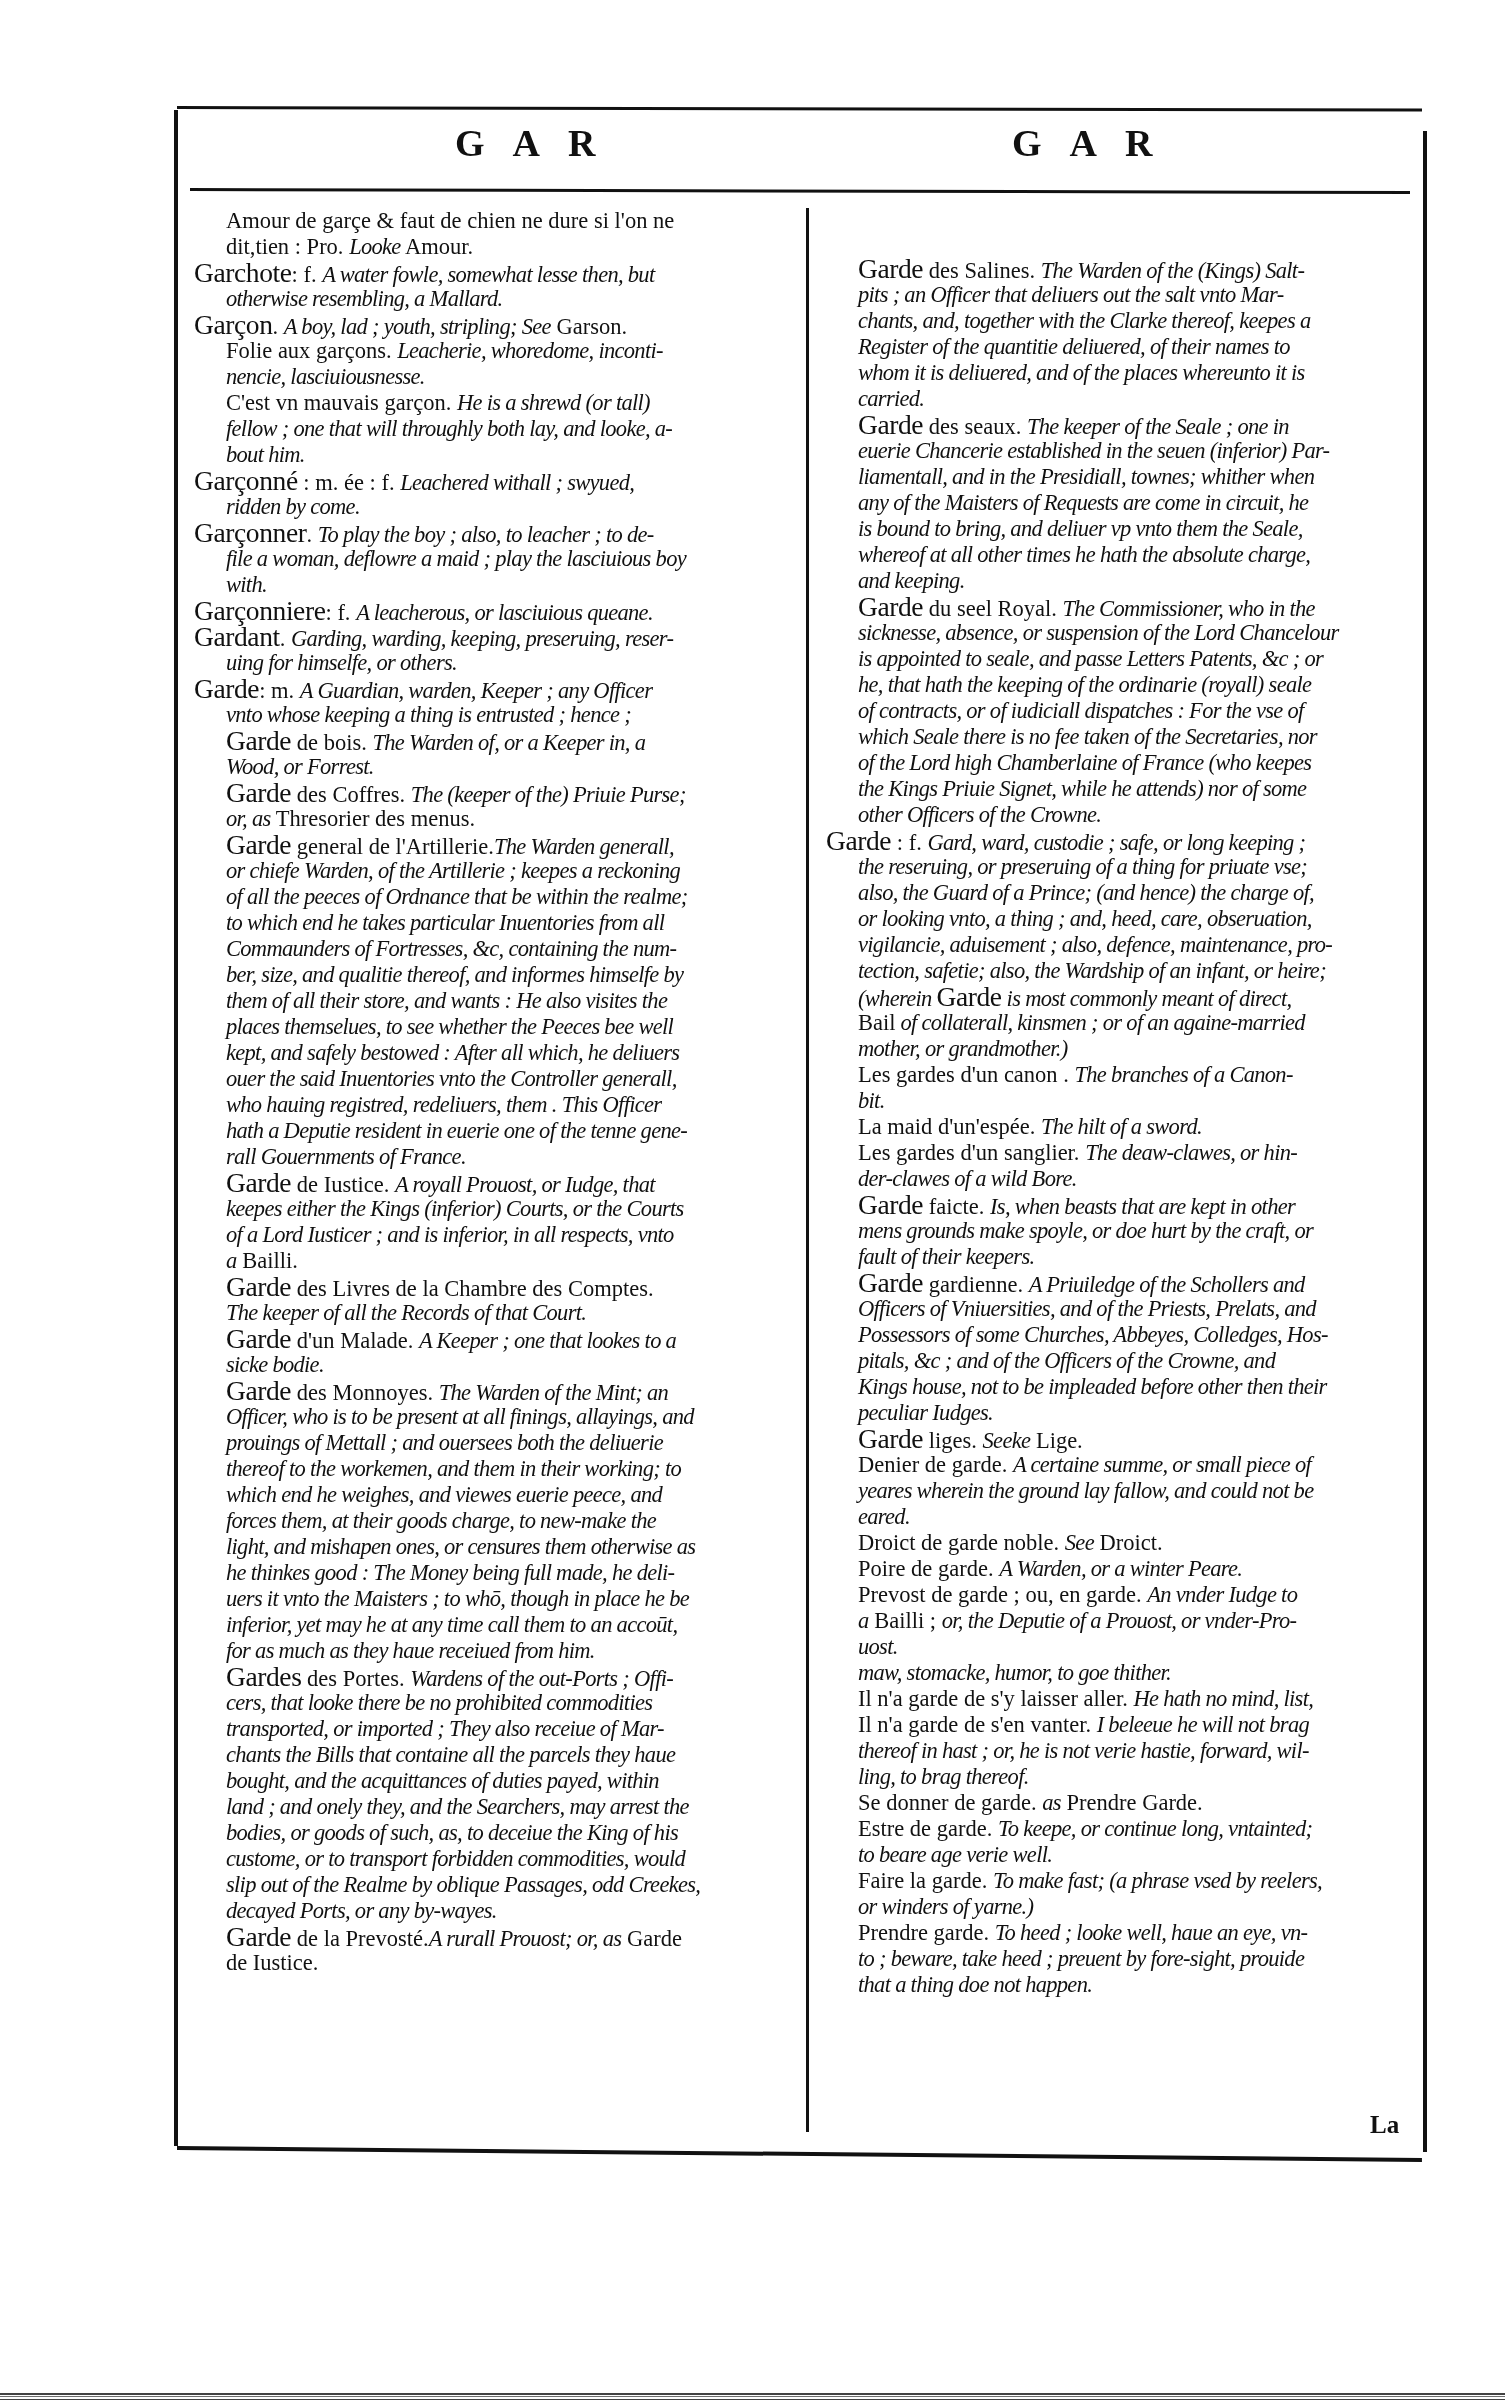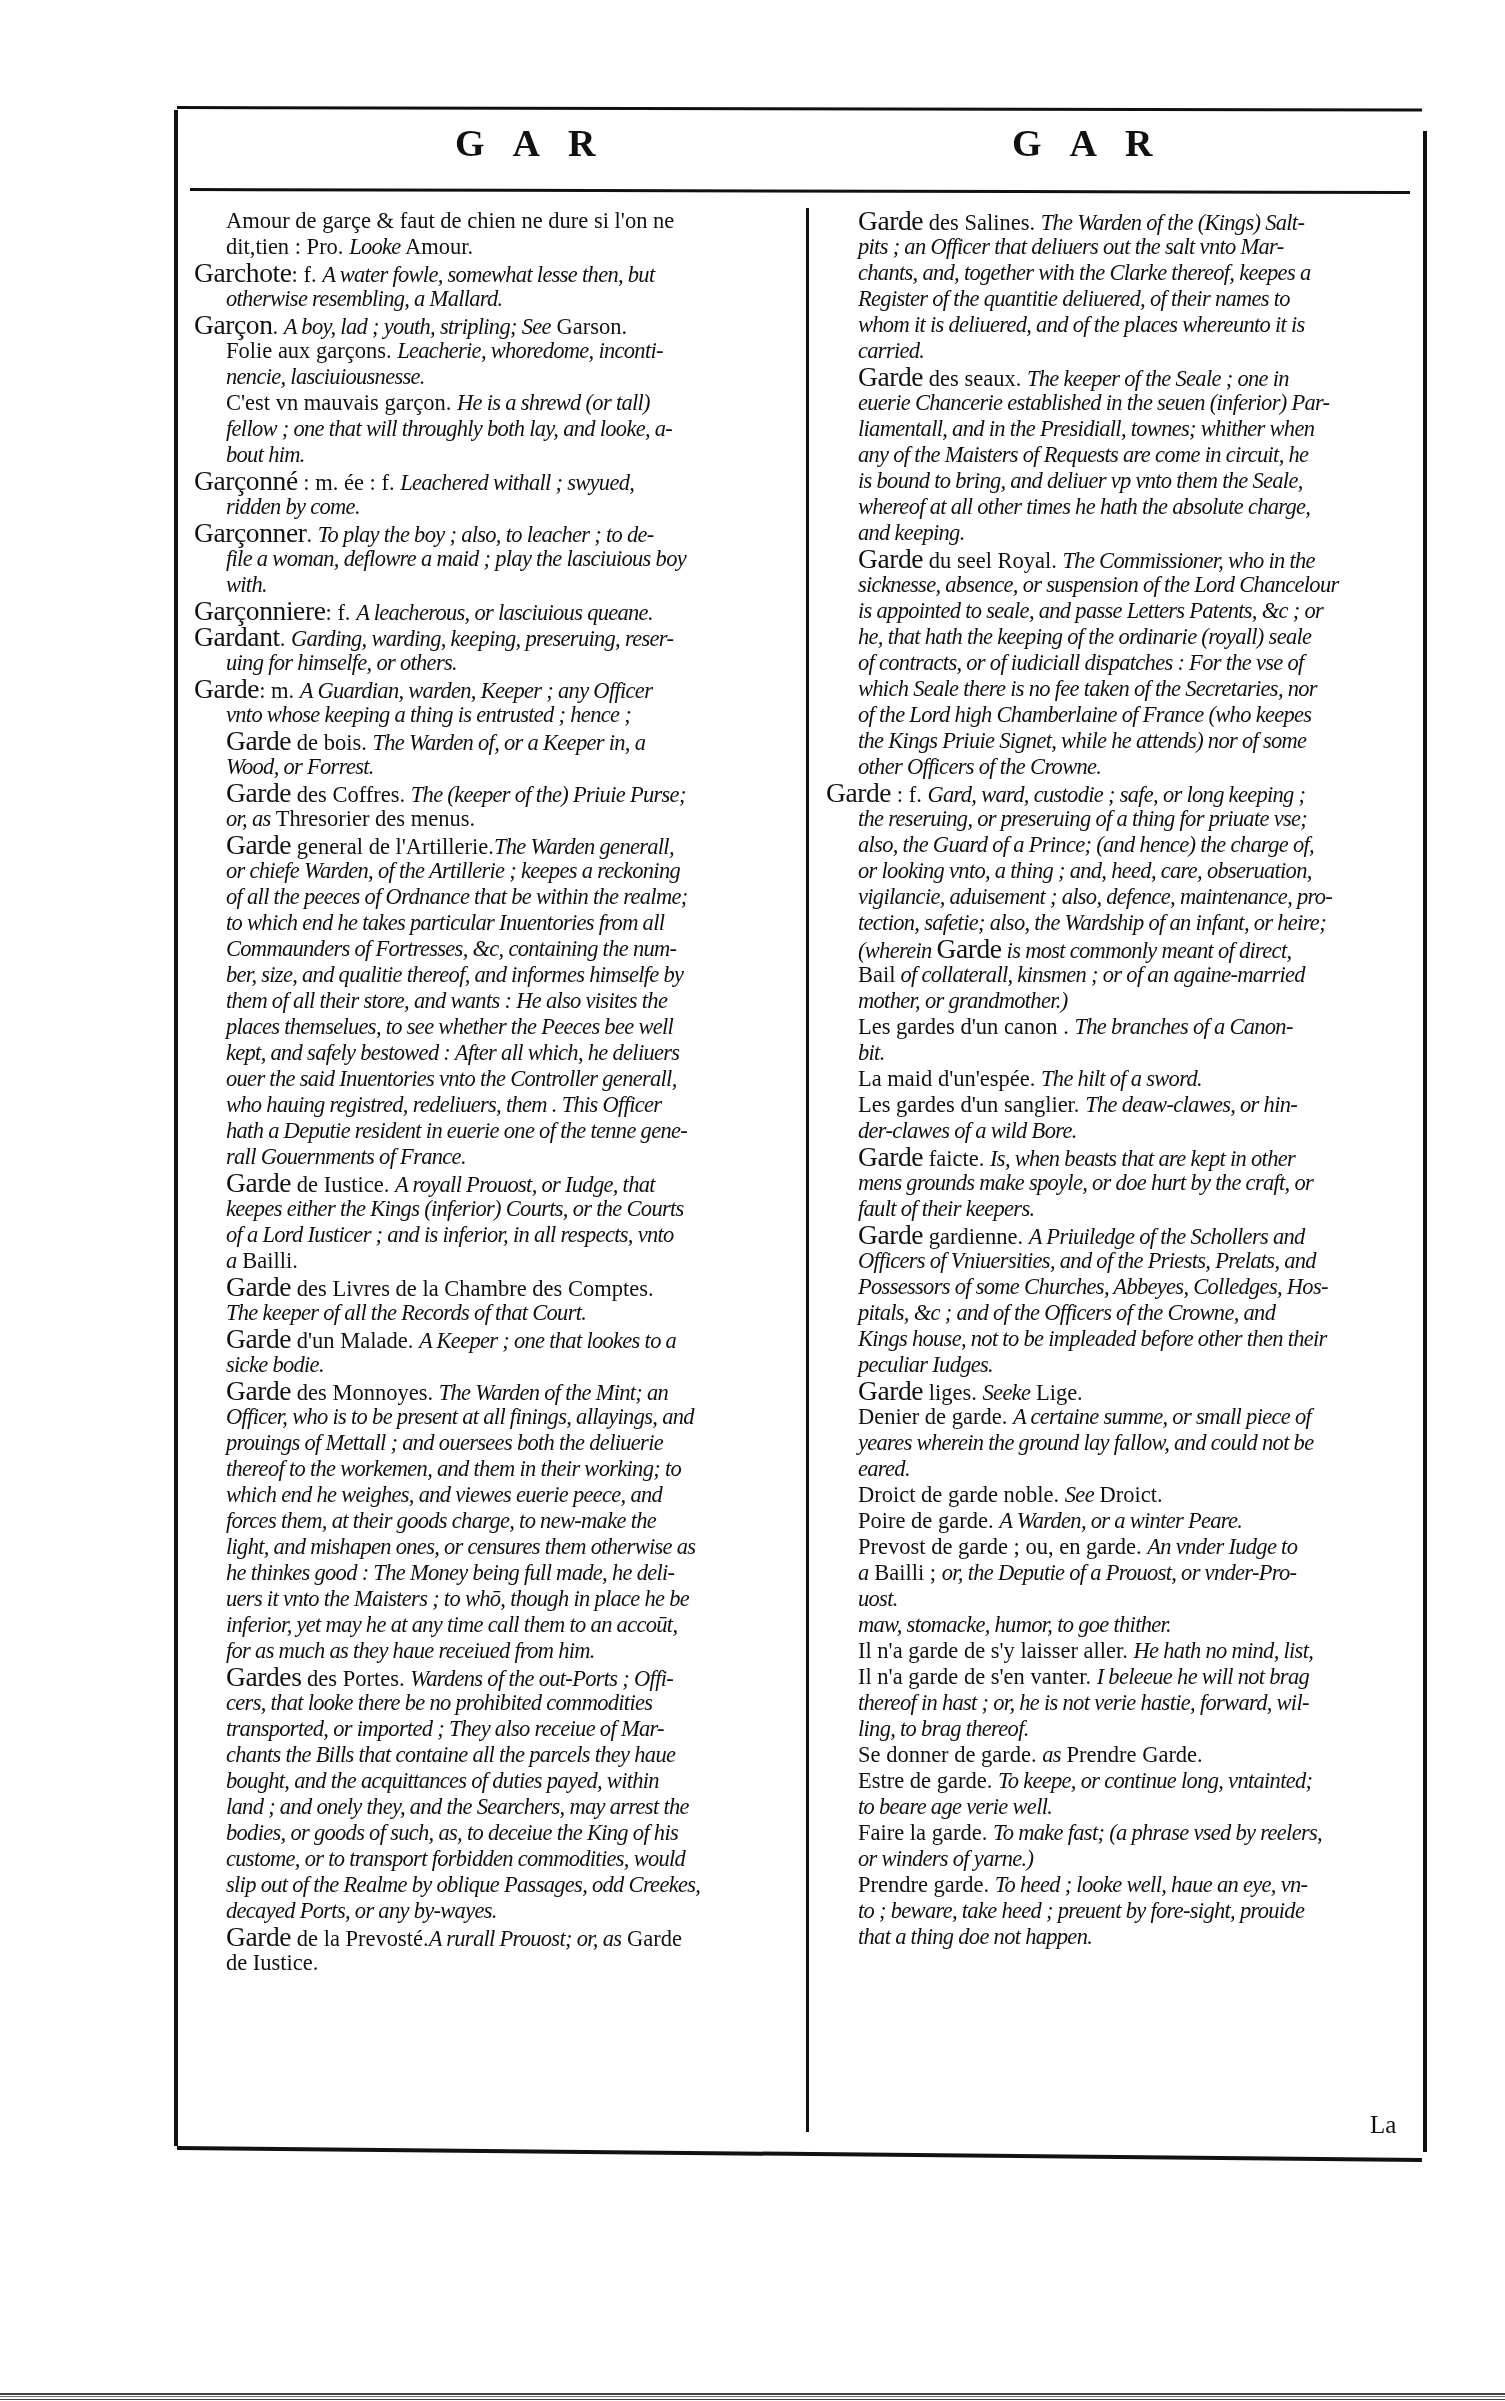--- a/index.html
+++ b/index.html
@@ -10,27 +10,27 @@
   .rule-head { position:absolute; left:190px; top:180px; width:1220px; height:3.3px; background:#111; transform:rotate(0.14deg); transform-origin:left; }
   .border-left { position:absolute; left:174px; top:102px; width:4.2px; height:2036px; background:#111; }
   .border-right { position:absolute; left:1423px; top:123px; width:4.2px; height:2021px; background:#111; }
   .rule-bottom { position:absolute; left:177px; top:2138px; width:1245px; height:4.2px; background:#111; transform:rotate(0.55deg); transform-origin:left; }
   .col-divider { position:absolute; left:806px; top:200px; width:2.5px; height:1924px; background:#111; }
   .head { position:absolute; top:113px; font-size:38px; font-weight:bold; letter-spacing:28px; font-family:"Liberation Serif","DejaVu Serif",serif; }
   .head.left { left:455px; }
   .head.right { left:1012px; }
   .col { position:absolute; top:200px; font-size:22.5px; line-height:26px; }
   .col.left { left:194px; width:602px; }
-  .col.right { left:826px; width:589px; }
+  .col.right { left:826px; width:589px;margin-top:48px; }
   .line { white-space:nowrap; height:26px; overflow:visible; }
   .ind { padding-left:32px; }
   .hw { font-size:27.5px; letter-spacing:-0.4px; }
   .fr { }
   .en { font-style:italic; letter-spacing:-0.7px; }
-  .catch { position:absolute; left:1370px; top:2103px; font-size:25px; font-weight:normal; }
+  .catch { position:absolute; left:1370px; top:2103px; font-size:25px; font-weight:bold; }
   .scan-noise { position:absolute; left:0; top:2385px; width:1505px; height:16.7px;
     background:repeating-linear-gradient(180deg,#222 0 1.7px,#fff 1.7px 3.3px,#555 3.3px 4.2px,#fff 4.2px 5.8px); opacity:0.85; }
 </style>
 </head>
 <body>
 
 <div class="page">
   <div class="rule-top"></div>
   <div class="border-left"></div>
   <div class="border-right"></div>

